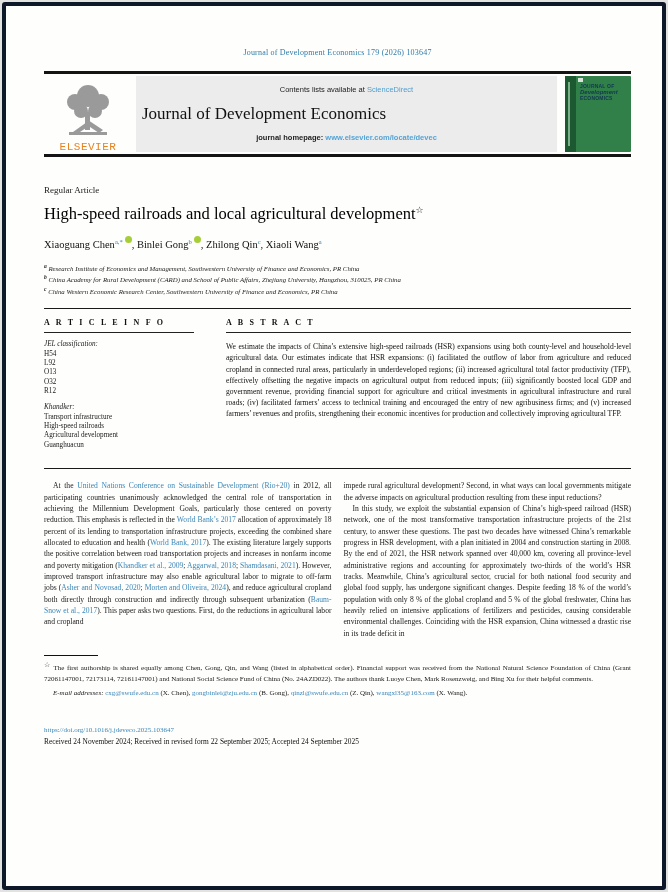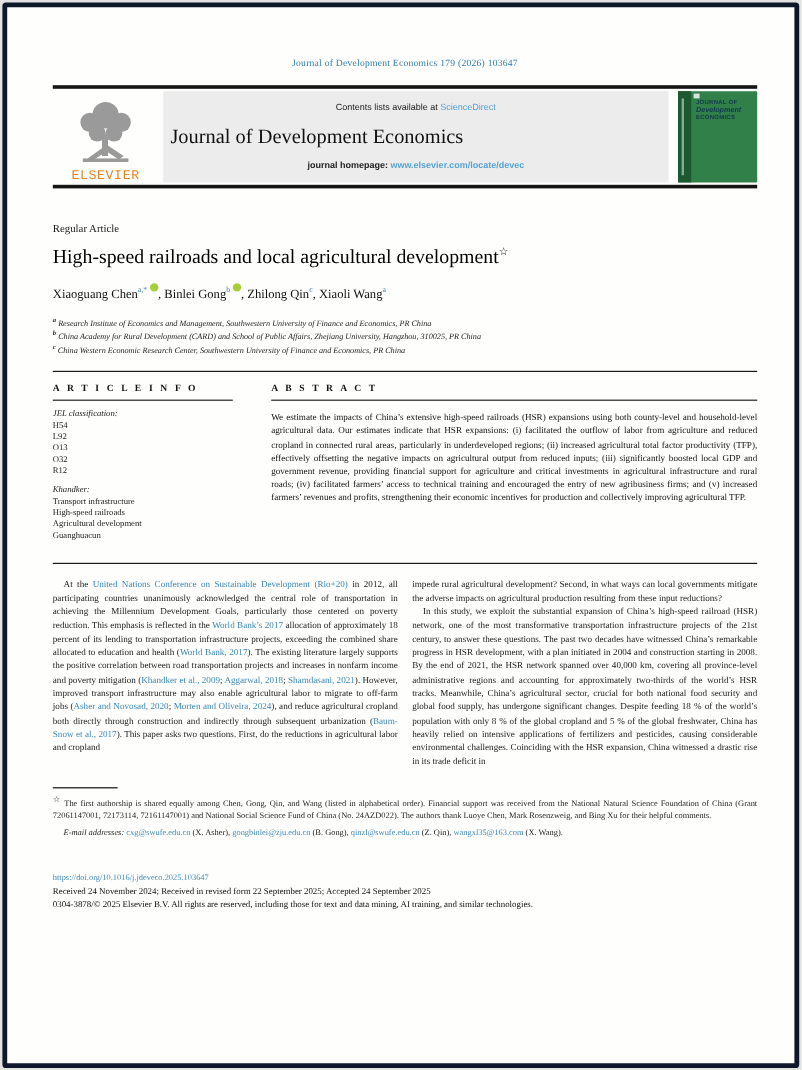--- a/index.html
+++ b/index.html
@@ -177,22 +177,21 @@
       </div>
       <div class="col">
         <p>impede rural agricultural development? Second, in what ways can local governments mitigate the adverse impacts on agricultural production resulting from these input reductions?</p>
         <p class="ind">In this study, we exploit the substantial expansion of China’s high-speed railroad (HSR) network, one of the most transformative transportation infrastructure projects of the 21st century, to answer these questions. The past two decades have witnessed China’s remarkable progress in HSR development, with a plan initiated in 2004 and construction starting in 2008. By the end of 2021, the HSR network spanned over 40,000 km, covering all province-level administrative regions and accounting for approximately two-thirds of the world’s HSR tracks. Meanwhile, China’s agricultural sector, crucial for both national food security and global food supply, has undergone significant changes. Despite feeding 18 % of the world’s population with only 8 % of the global cropland and 5 % of the global freshwater, China has heavily relied on intensive applications of fertilizers and pesticides, causing considerable environmental challenges. Coinciding with the HSR expansion, China witnessed a drastic rise in its trade deficit in</p>
       </div>
     </div>
 
     <div class="fnrule"></div>
 
     <p class="fn"><sup class="mark">☆</sup><span> The first authorship is shared equally among Chen, Gong, Qin, and Wang (listed in alphabetical order). Financial support was received from the National Natural Science Foundation of China (Grant 72061147001, 72173114, 72161147001) and National Social Science Fund of China (No. 24AZD022). The authors thank Luoye Chen, Mark Rosenzweig, and Bing Xu for their helpful comments.</span></p>
-    <p class="fn email"><span class="ital">E-mail addresses: </span><span class="lnk">cxg@swufe.edu.cn</span><span> (X. Asher), </span><span class="lnk">gongbinlei@zju.edu.cn</span><span> (B. Gong), </span><span class="lnk">qinzl@swufe.edu.cn</span><span> (Z. Qin), </span><span class="lnk">wangxl35@163.com</span><span> (X. Wang).</span></p>
+    <p class="fn email"><span class="ital">E-mail addresses: </span><span class="lnk">cxg@swufe.edu.cn</span><span> (X. Chen), </span><span class="lnk">gongbinlei@zju.edu.cn</span><span> (B. Gong), </span><span class="lnk">qinzl@swufe.edu.cn</span><span> (Z. Qin), </span><span class="lnk">wangxl35@163.com</span><span> (X. Wang).</span></p>
 
     <div class="footer">
       <div class="doi">https://doi.org/10.1016/j.jdeveco.2025.103647</div>
       <div class="foot-line">Received 24 November 2024; Received in revised form 22 September 2025; Accepted 24 September 2025</div>
-      <div class="foot-line">0304-3878/© 2025 Elsevier B.V. All rights are reserved, including those for text and data mining, AI training, and similar technologies.</div>
     </div>
 
   </div>
 </div>
 
 </body></html>

